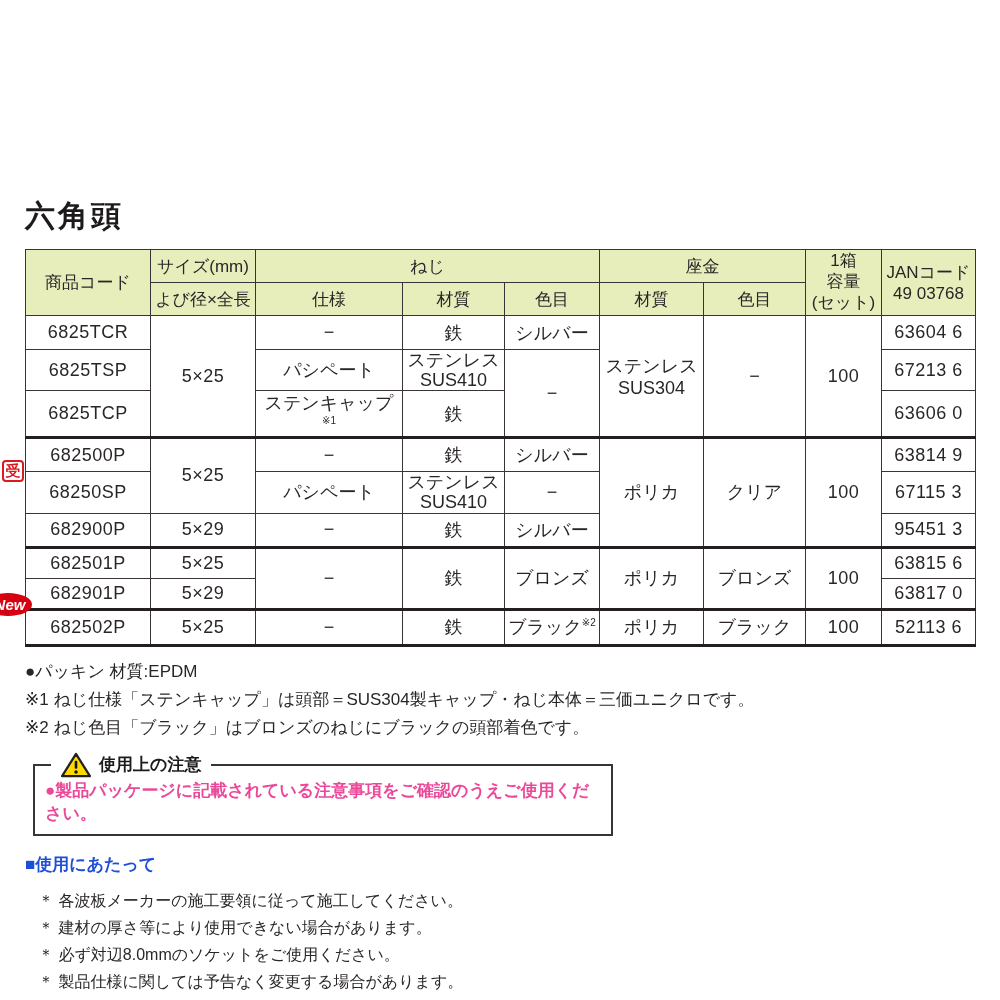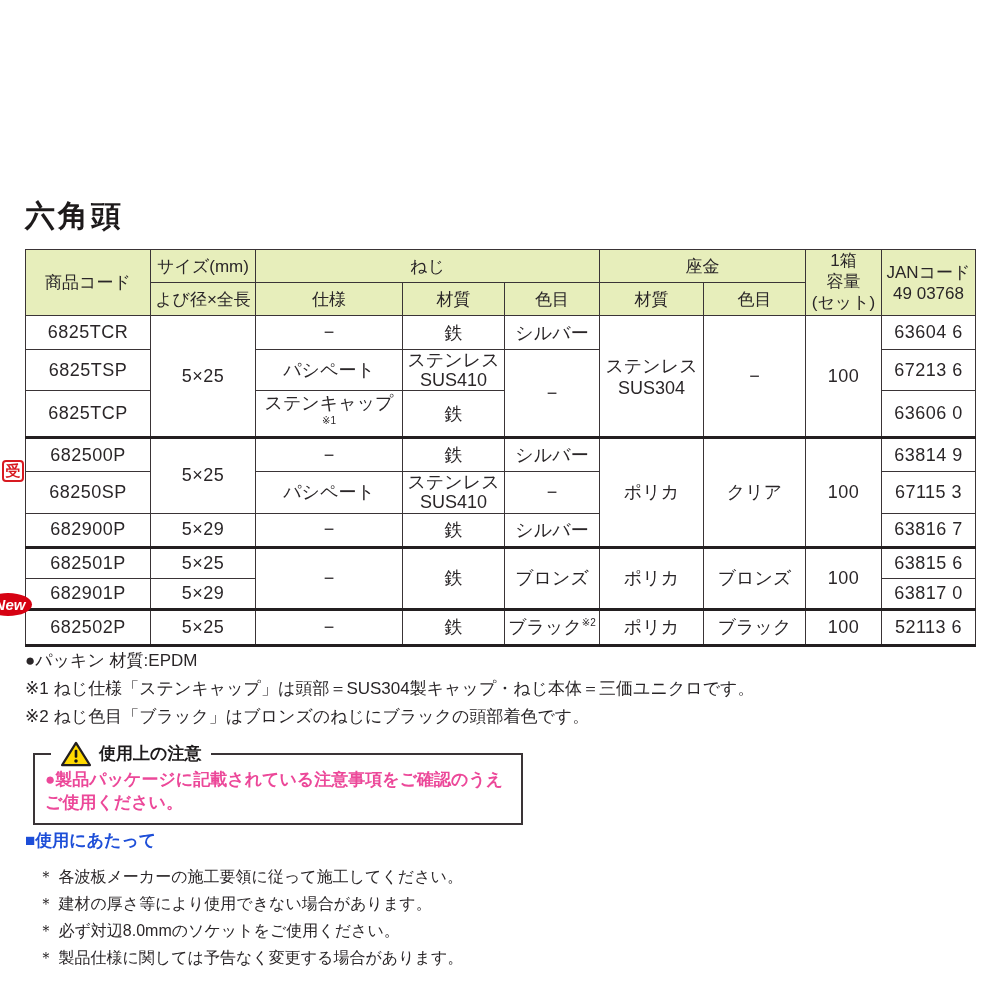--- a/index.html
+++ b/index.html
@@ -39,25 +39,25 @@
     font-size:15px; font-weight:bold; display:flex; align-items:center; justify-content:center;
     background:#fff;
   }
   .badge-new {
     position:absolute; left:-16px; top:593px; width:48px; height:23px;
     background:#d60212; border-radius:50%; color:#ffffff;
     font-size:15px; font-weight:bold; font-style:italic;
     display:flex; align-items:center; justify-content:center; padding-left:4px;
   }
 
-  .notes { }
+  .notes { margin-top:11px; }
   .notes .note-line { font-size:17px; line-height:28px; color:#2a2628; }
 
   .caution-box {
-    position:relative; margin:22px 0 4px 8px; width:490px;
+    position:relative; margin:22px 0 17px 8px; width:580px;
     border:2px solid #3a3436; padding:13px 8px 9px 10px;
   }
   .caution-label {
     position:absolute; top:-14px; left:16px; background:#ffffff;
     padding:0 10px; display:flex; align-items:center; gap:8px;
     font-size:17px; font-weight:bold; color:#1d1a1b; line-height:26px;
   }
   .caution-body { font-size:17px; font-weight:bold; color:#ec4899; }
 
   .usage-heading { font-size:17px; font-weight:bold; color:#1d4ed8; }
@@ -150,21 +150,21 @@
 SUS410</td>
       <td>−</td>
       <td class="jan">67115 3</td>
     </tr>
     <tr class="h34 thick">
       <td class="code">682900P</td>
       <td class="code">5×29</td>
       <td>−</td>
       <td>鉄</td>
       <td>シルバー</td>
-      <td class="jan">63816 7</td>
+      <td class="jan">95451 3</td>
     </tr>
 
     <tr class="h31">
       <td class="code">682501P</td>
       <td class="code">5×25</td>
       <td rowspan="2">−</td>
       <td rowspan="2">鉄</td>
       <td rowspan="2">ブロンズ</td>
       <td rowspan="2">ポリカ</td>
       <td rowspan="2">ブロンズ</td>

